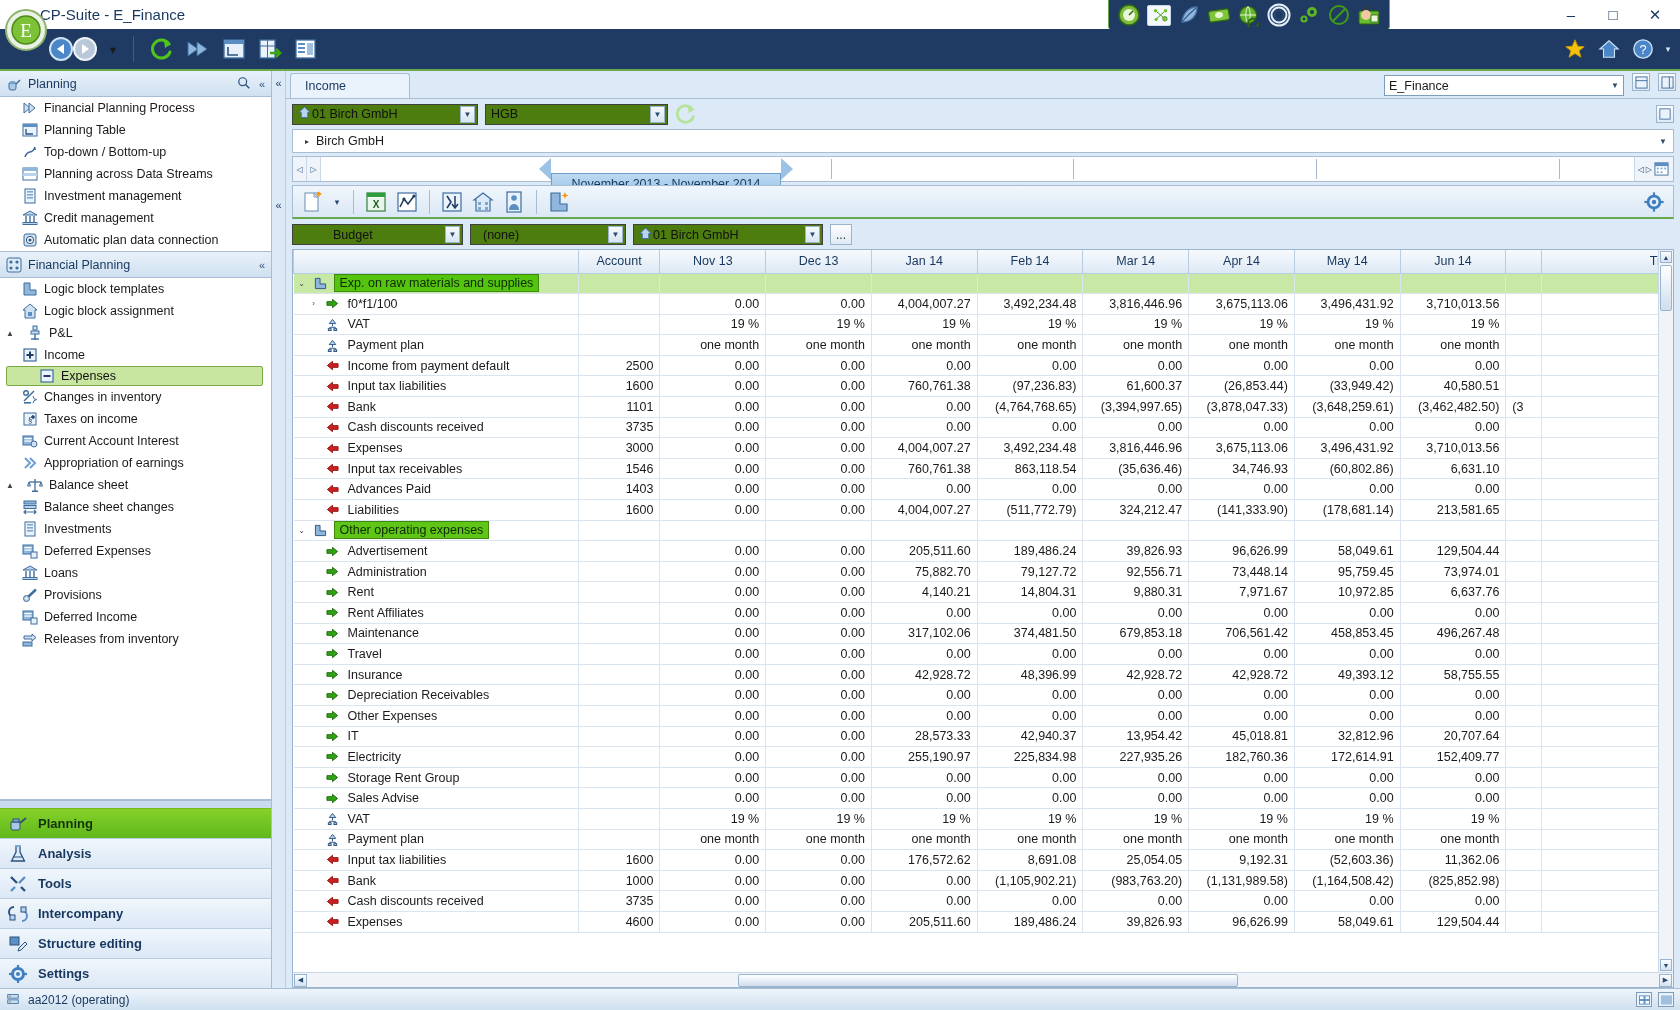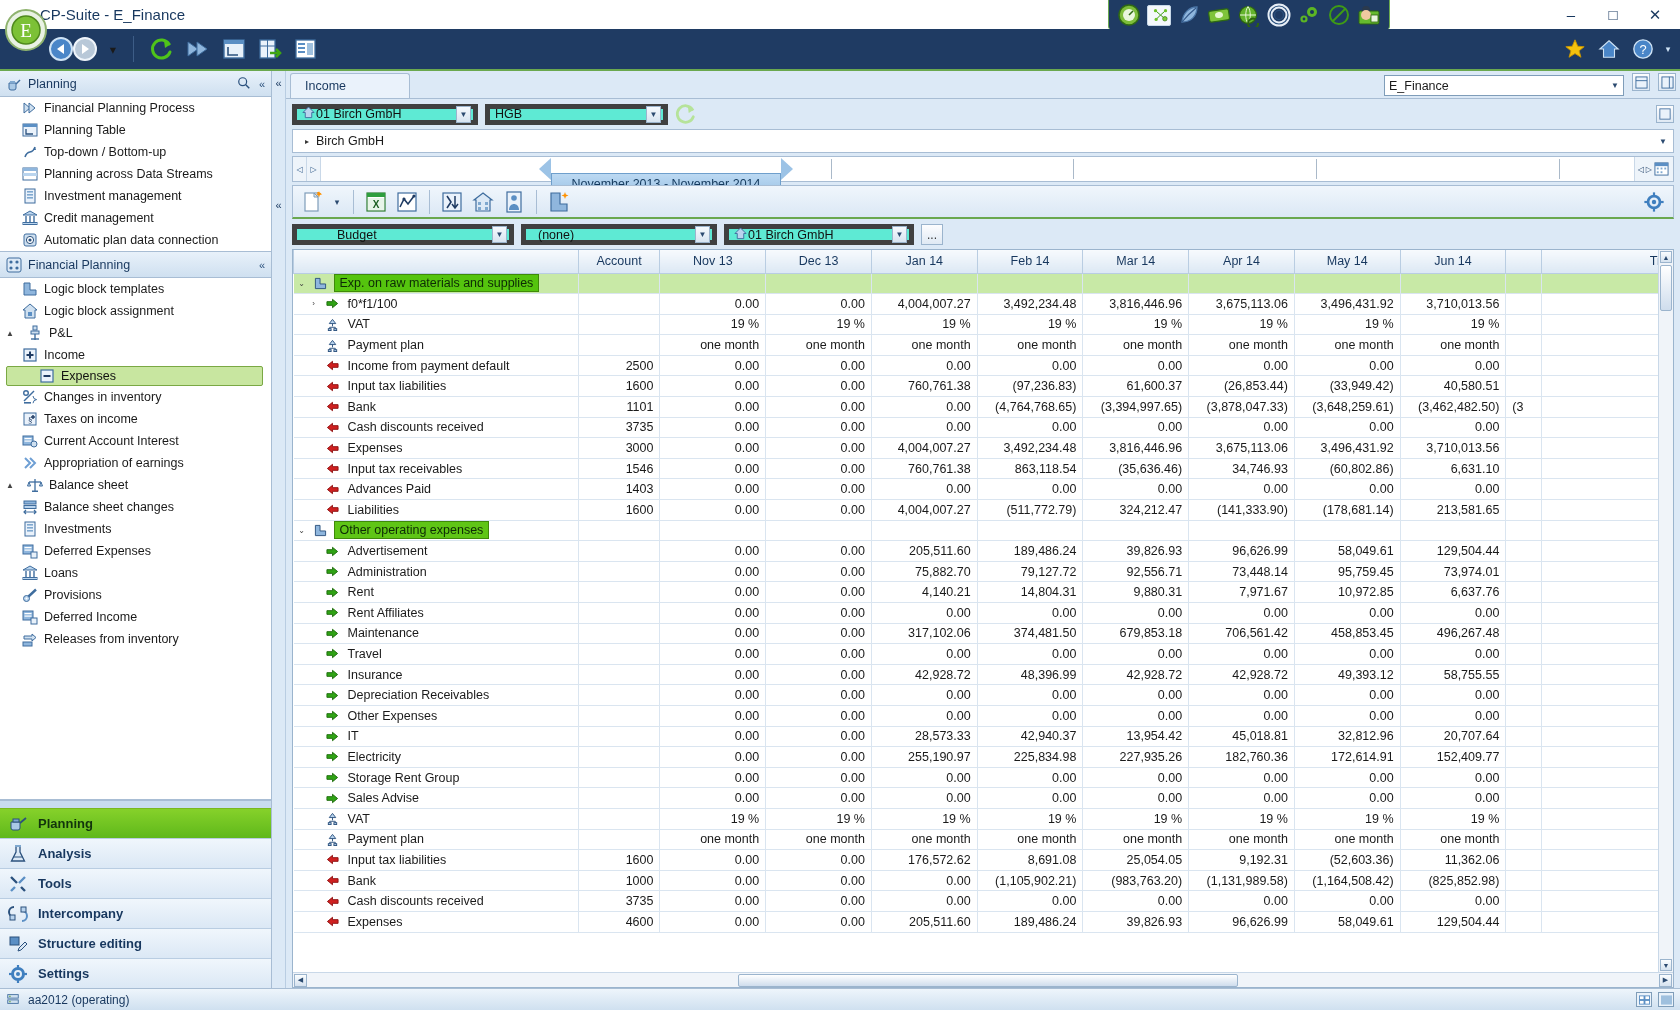--- a/index.html
+++ b/index.html
@@ -100,21 +100,21 @@
   .tab-select {
     width:240px; height:21px; margin-top:2px; border:1px solid #7f9db9; background:#fff;
     display:flex; align-items:center; padding:0 4px; font-size:12.5px; color:#1a1a1a;
   }
   .tab-select .cap { flex:1; }
   .mini-btn { width:18px; height:18px; border:1px solid #9bb4cd; background:linear-gradient(#fdfdfe,#dfe9f4);
     display:flex; align-items:center; justify-content:center; margin-left:4px; }
 
   .filterbar { height:30px; display:flex; align-items:center; gap:7px; padding:4px 6px; background:#dce9f6; }
   .sel {
-    height:21px; border:5px solid #404040; background:#5eead4;
+    height:21px; border:1px solid #404040; background:#4d7c0f;
     display:flex; align-items:center; padding:0 2px 0 5px; font-size:12.5px; color:#111;
   }
   .sel .caret {
     width:15px; height:17px; margin-left:auto; background:linear-gradient(#f6fafd,#d7e4f1);
     border:1px solid #9bb4cd; display:flex; align-items:center; justify-content:center;
     font-size:8px; color:#2b4a70;
   }
   .sel .txt { padding-right:6px; white-space:nowrap; overflow:hidden; }
 
   .breadcrumbbar {
@@ -874,25 +874,25 @@
                 <line x1="12" y1="1.5" x2="12" y2="5"></line>
                 <line x1="12" y1="19" x2="12" y2="22.5"></line>
                 <line x1="1.5" y1="12" x2="5" y2="12"></line>
                 <line x1="19" y1="12" x2="22.5" y2="12"></line>
               </g>
             </svg>
         </div>
       </div>
 
       <div class="selectorbar">
-        <div class="sel" style="width:222px;padding-left:40px;">
+        <div class="sel" style="width:171px;padding-left:40px;">
           <span class="txt">Budget</span>
           <span class="caret">▼</span>
         </div>
-        <div class="sel" style="width:196px;padding-left:12px;">
+        <div class="sel" style="width:156px;padding-left:12px;">
           <span class="txt">(none)</span>
           <span class="caret">▼</span>
         </div>
         <div class="sel" style="width:190px;">
           <span class="ico" style="width:14px;">
             <svg width="13" height="13" viewBox="0 0 14 14">
                 <path d="M7 1 L13 7 H10.5 V12.5 H3.5 V7 H1 Z" fill="#b9d4ee" stroke="#3f6d9e"></path>
               </svg>
           </span>
           <span class="txt">01 Birch GmbH</span>

